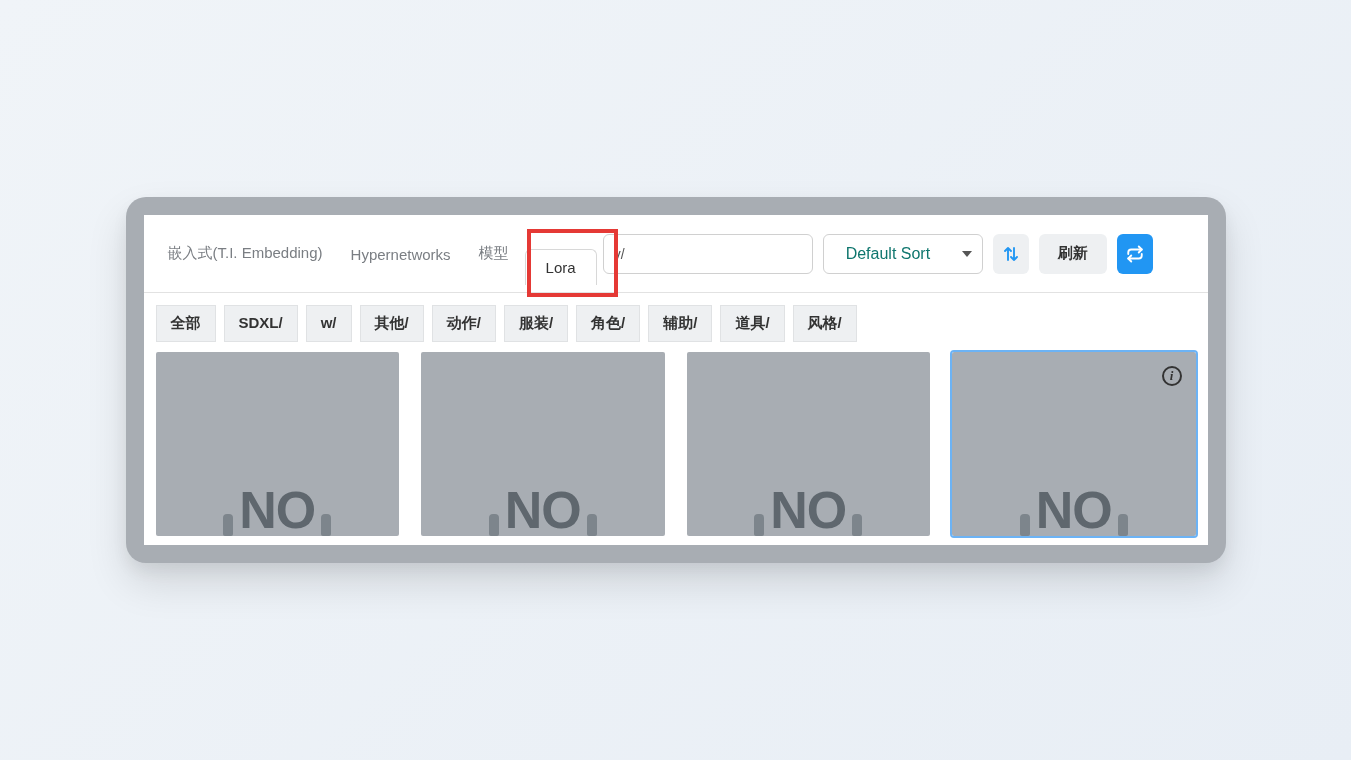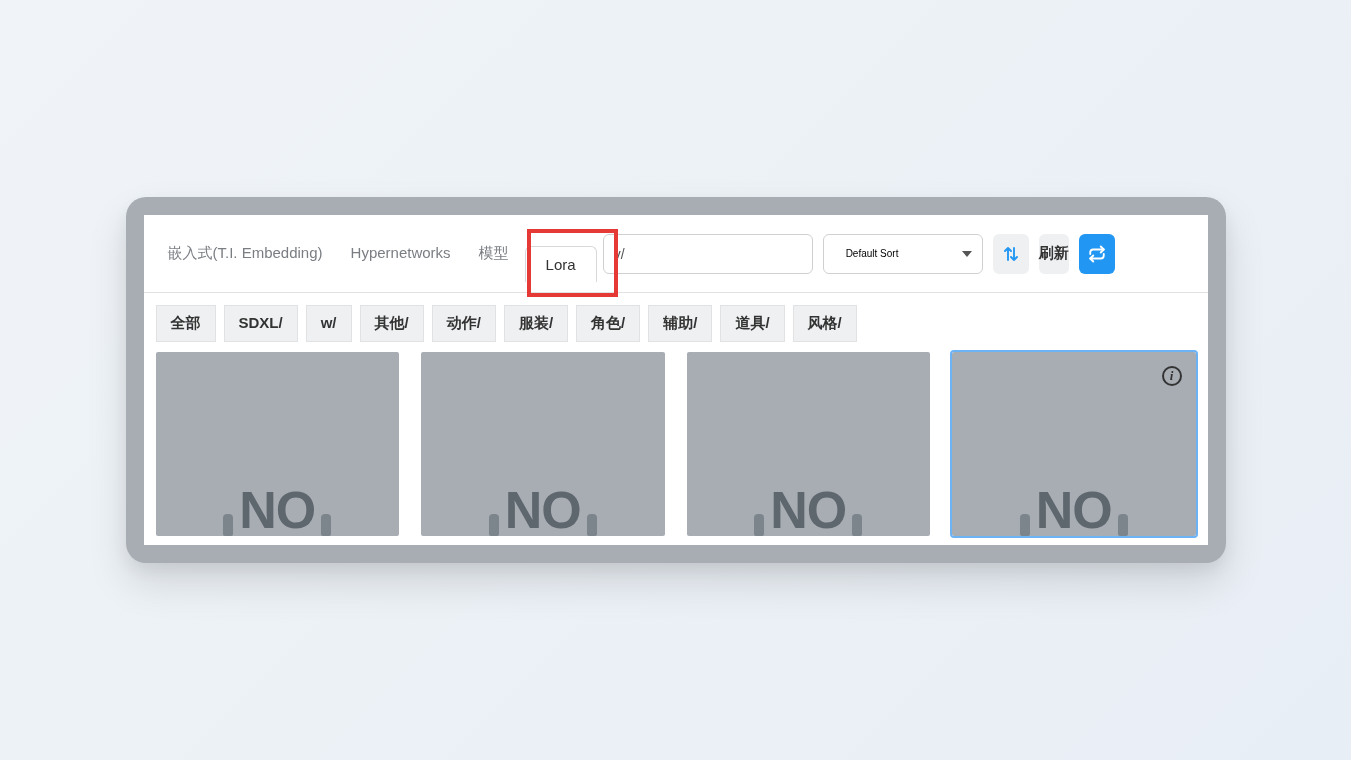--- a/index.html
+++ b/index.html
@@ -30,21 +30,21 @@
       display: flex;
       align-items: center;
       padding: 0 12px;
       height: 78px;
       border-bottom: 1px solid #e2e2e2;
       gap: 10px;
       position: relative;
     }
     .tabs-group {
       display: flex;
-      align-items: flex-start;
+      align-items: flex-end;
       gap: 4px;
     }
     .tab-item {
       padding: 10px 12px;
       color: #7a7e83;
       font-size: 15px;
       cursor: pointer;
       white-space: nowrap;
     }
     .tab-item.active {
@@ -83,22 +83,22 @@
       align-items: center;
       width: 160px;
       height: 40px;
       border: 1px solid #d0d0d0;
       border-radius: 6px;
       justify-content: space-between;
       padding: 0 10px;
       cursor: pointer;
     }
     .sort-label {
-      color: #000000;
-      font-size: 10px;
+      color: #0f766e;
+      font-size: 16px;
       padding-left: 12px;
     }
     .caret-down {
       width: 0;
       height: 0;
       border-left: 5px solid transparent;
       border-right: 5px solid transparent;
       border-top: 6px solid #555;
     }
     .icon-btn {
@@ -108,21 +108,21 @@
       display: flex;
       align-items: center;
       justify-content: center;
       cursor: pointer;
     }
     .sort-dir-btn {
       background: #eef0f2;
     }
     .refresh-btn {
       background: #eef0f2;
-      padding: 0 0;
+      padding: 0 19px;
       height: 40px;
       border-radius: 6px;
       color: #333;
       font-size: 15px;
       font-weight: 600;
       display: flex;
       align-items: center;
       cursor: pointer;
     }
     .cycle-btn {

